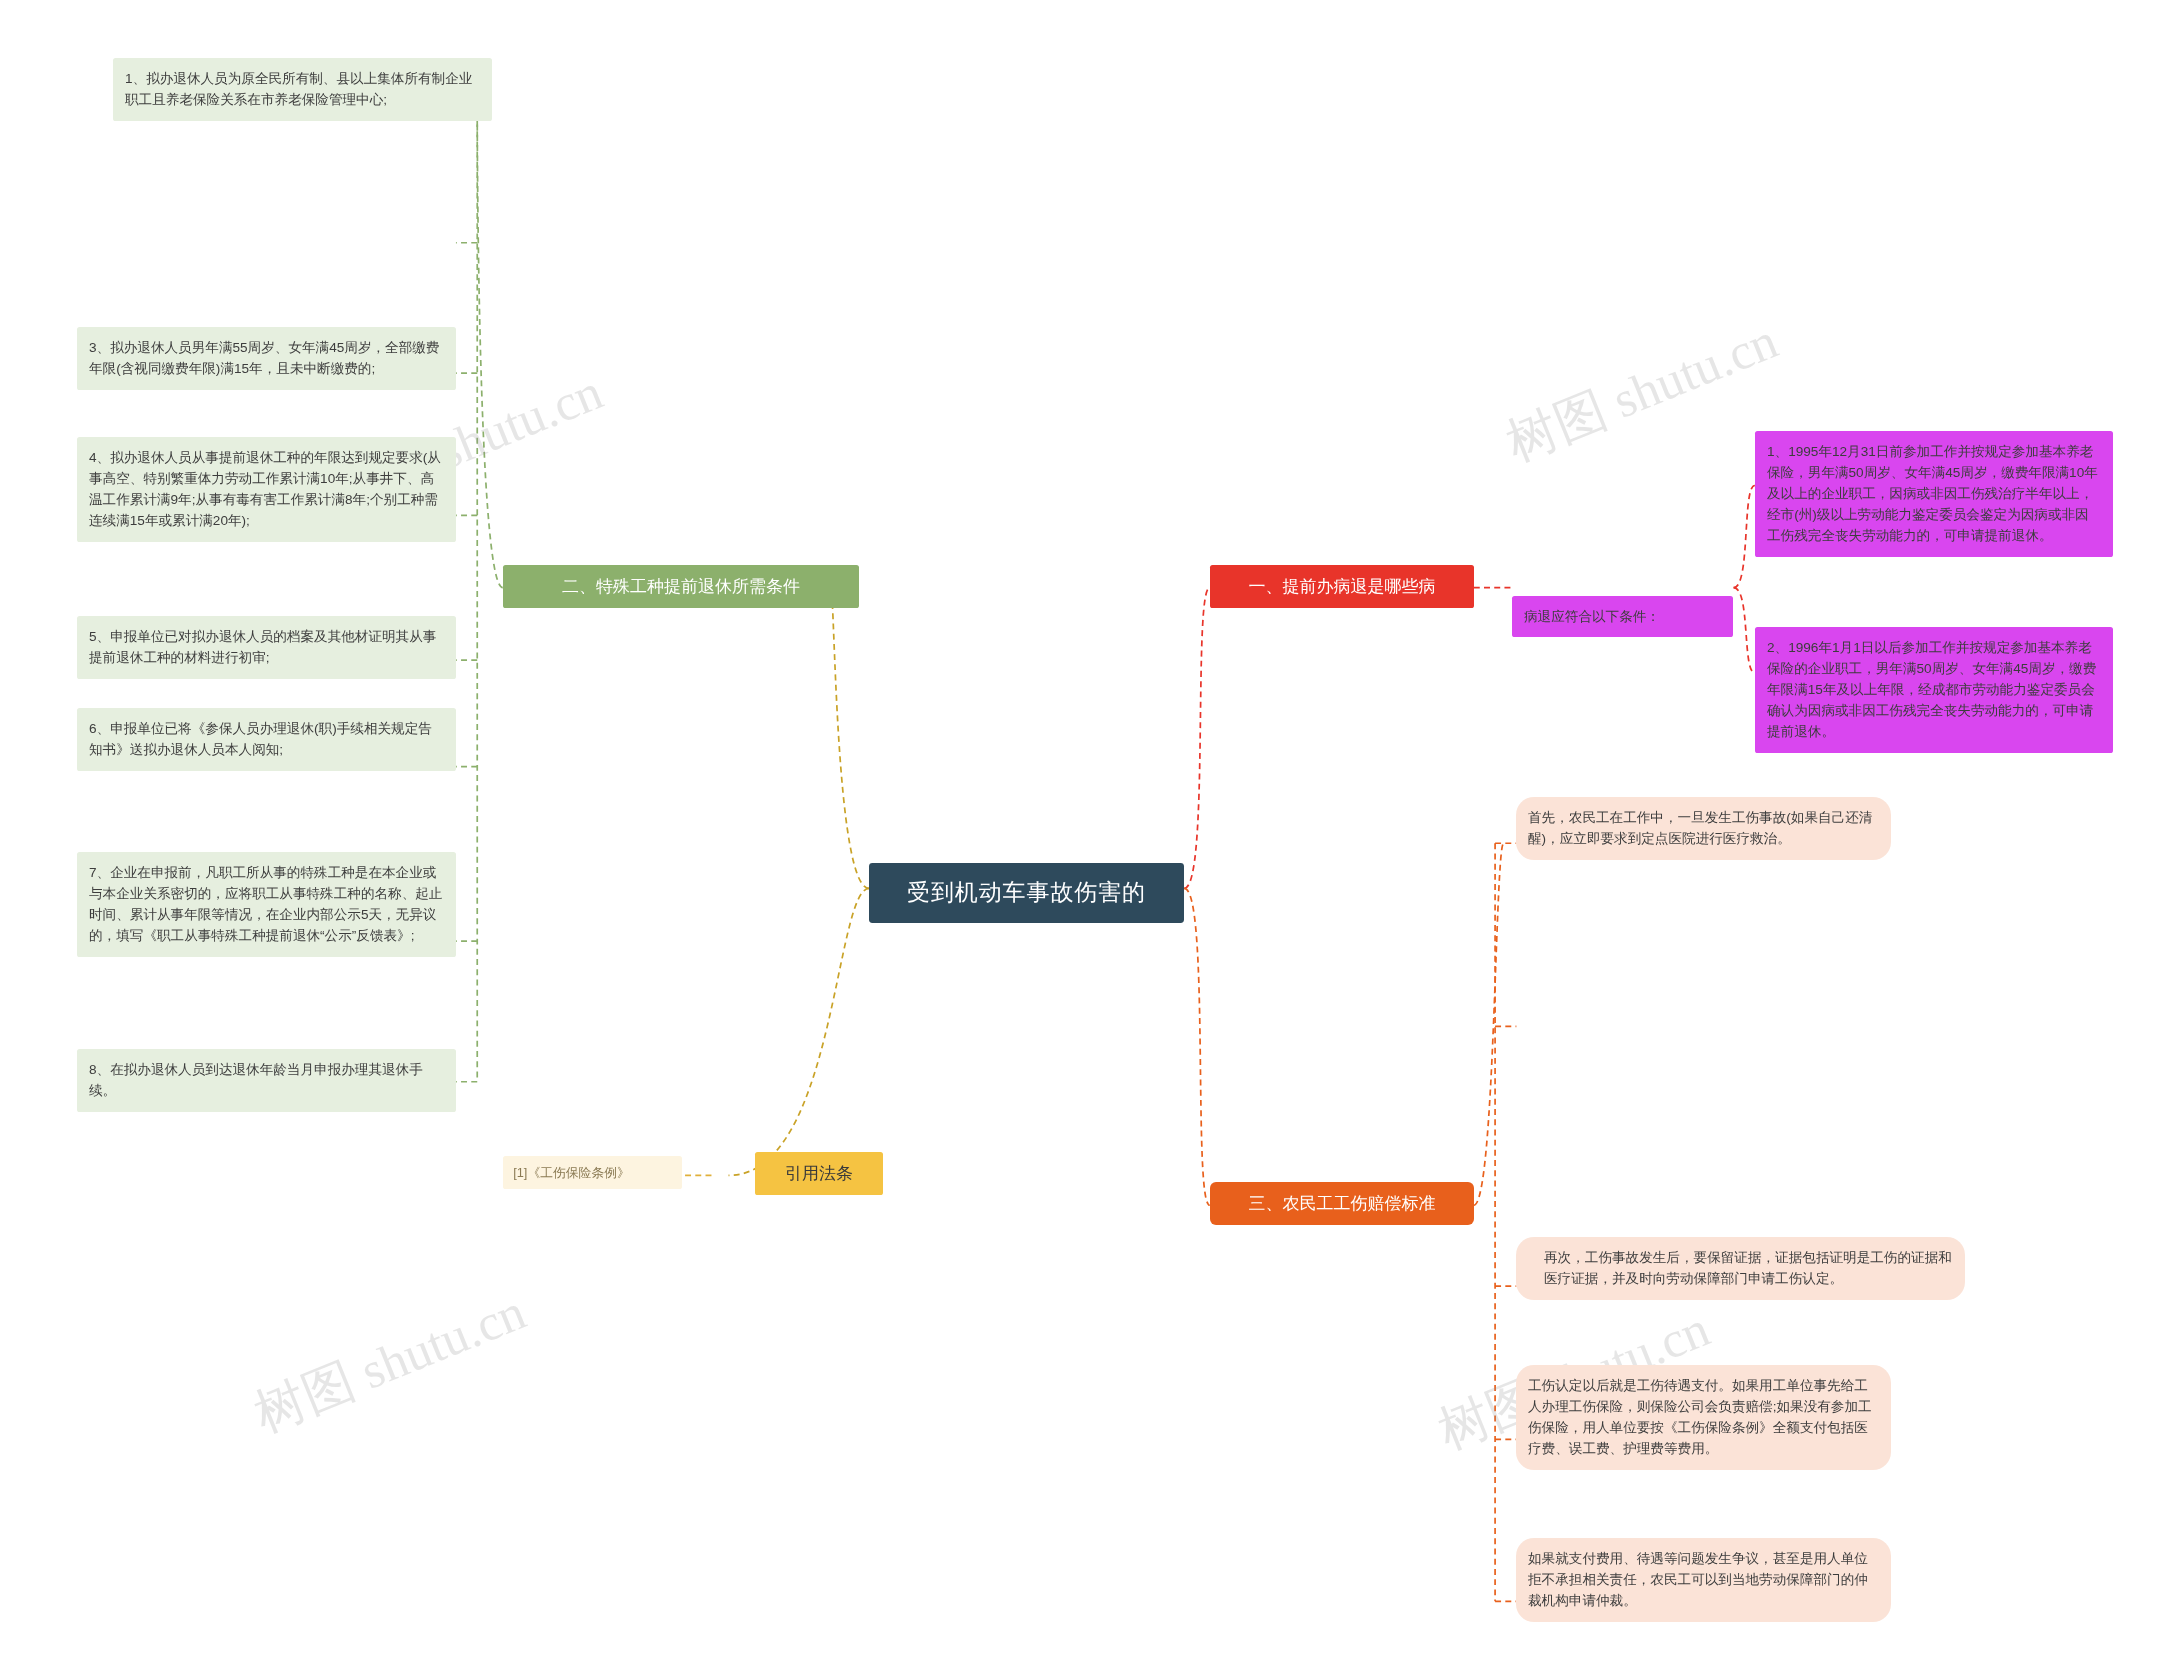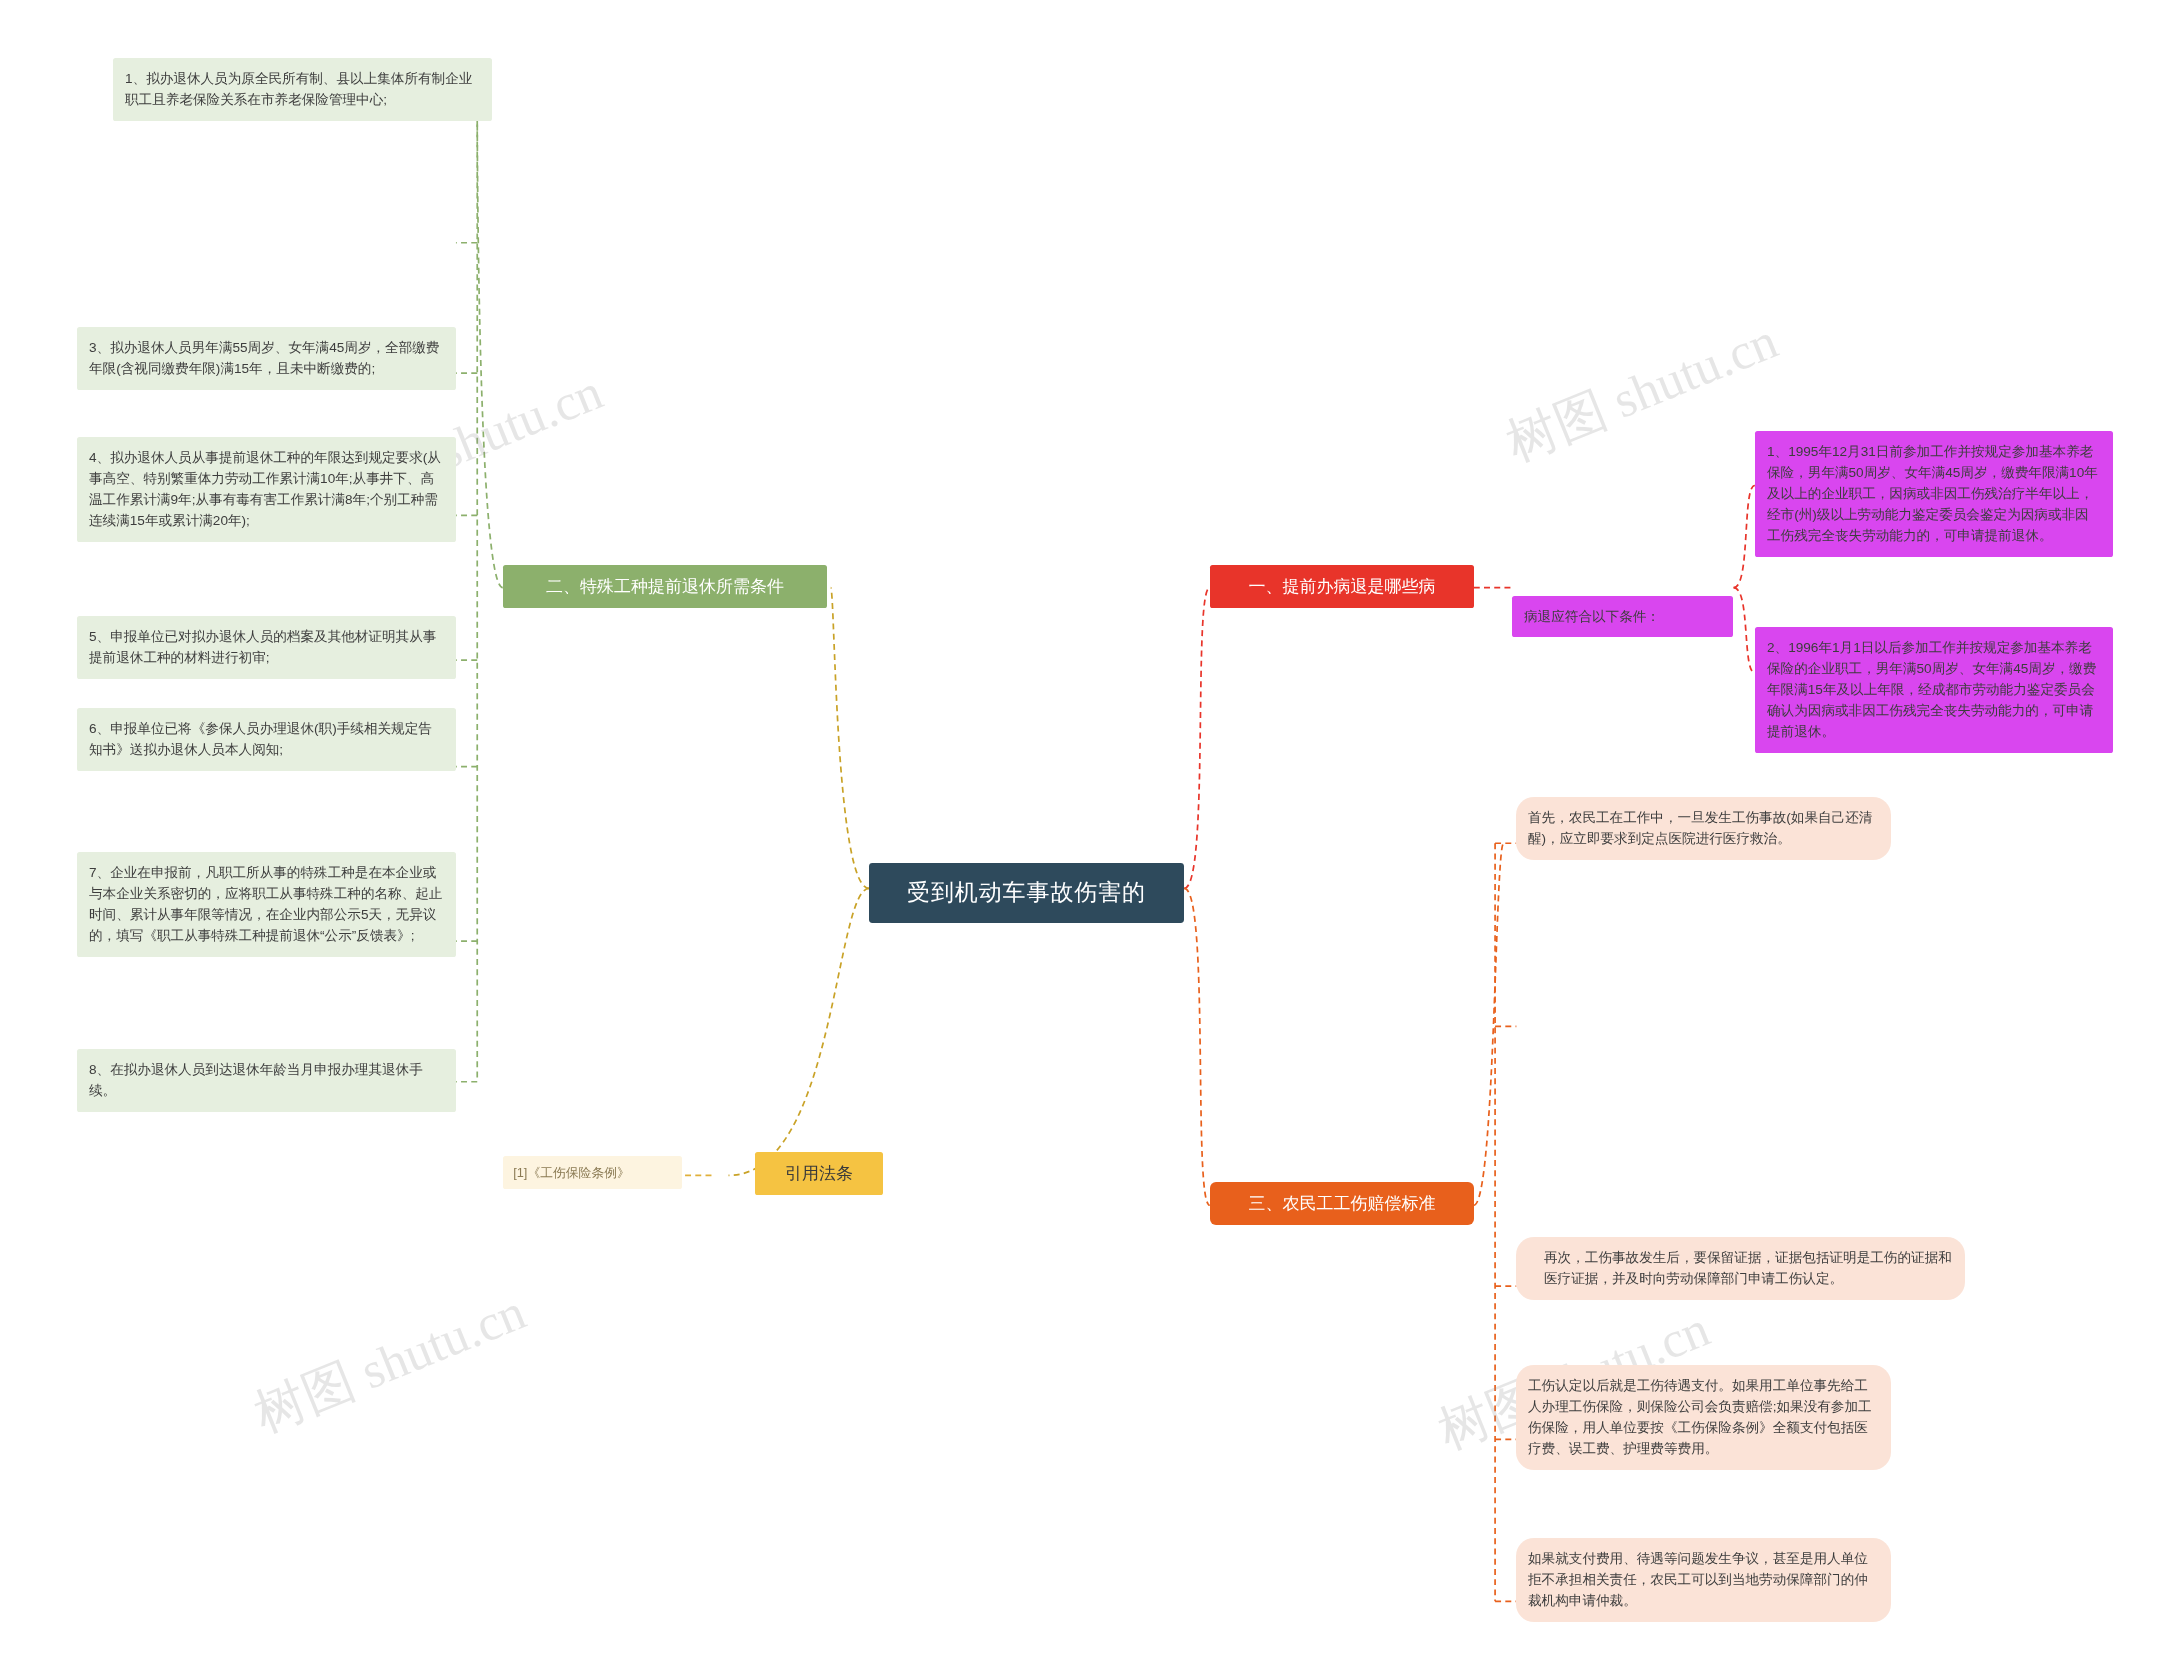--- a/index.html
+++ b/index.html
@@ -127,21 +127,21 @@
     <path d="M 1755 1880 L 1780 1880" stroke="#e8601c" stroke-width="2" fill="none" stroke-dasharray="7,5"></path>
   </svg>
 
   <div class="wm" style="left:324px; top:409px;">树图 shutu.cn</div>
   <div class="wm" style="left:1499px; top:358px;">树图 shutu.cn</div>
   <div class="wm" style="left:247px; top:1329px;">树图 shutu.cn</div>
   <div class="wm" style="left:1431px; top:1346px;">树图 shutu.cn</div>
 
   <div class="node root" style="left:869px; top:863px; width:315px;">受到机动车事故伤害的</div>
 
-  <div class="node branch green" style="left:503px; top:565px; width:324px;">二、特殊工种提前退休所需条件</div>
+  <div class="node branch green" style="left:503px; top:565px; width:356px;">二、特殊工种提前退休所需条件</div>
 
   <div class="node leaf green" style="left:77px; top:58px; width:379px;margin-left:36px;">1、拟办退休人员为原全民所有制、县以上集体所有制企业职工且养老保险关系在市养老保险管理中心;</div>
   <div class="node leaf green" style="left:77px; top:327px; width:379px;">3、拟办退休人员男年满55周岁、女年满45周岁，全部缴费年限(含视同缴费年限)满15年，且未中断缴费的;</div>
   <div class="node leaf green" style="left:77px; top:437px; width:379px;">4、拟办退休人员从事提前退休工种的年限达到规定要求(从事高空、特别繁重体力劳动工作累计满10年;从事井下、高温工作累计满9年;从事有毒有害工作累计满8年;个别工种需连续满15年或累计满20年);</div>
   <div class="node leaf green" style="left:77px; top:616px; width:379px;">5、申报单位已对拟办退休人员的档案及其他材证明其从事提前退休工种的材料进行初审;</div>
   <div class="node leaf green" style="left:77px; top:708px; width:379px;">6、申报单位已将《参保人员办理退休(职)手续相关规定告知书》送拟办退休人员本人阅知;</div>
   <div class="node leaf green" style="left:77px; top:852px; width:379px;">7、企业在申报前，凡职工所从事的特殊工种是在本企业或与本企业关系密切的，应将职工从事特殊工种的名称、起止时间、累计从事年限等情况，在企业内部公示5天，无异议的，填写《职工从事特殊工种提前退休“公示”反馈表》;</div>
   <div class="node leaf green" style="left:77px; top:1049px; width:379px;">8、在拟办退休人员到达退休年龄当月申报办理其退休手续。</div>
 
   <div class="node branch yellow" style="left:711px; top:1152px; width:128px;margin-left:44px;">引用法条</div>

